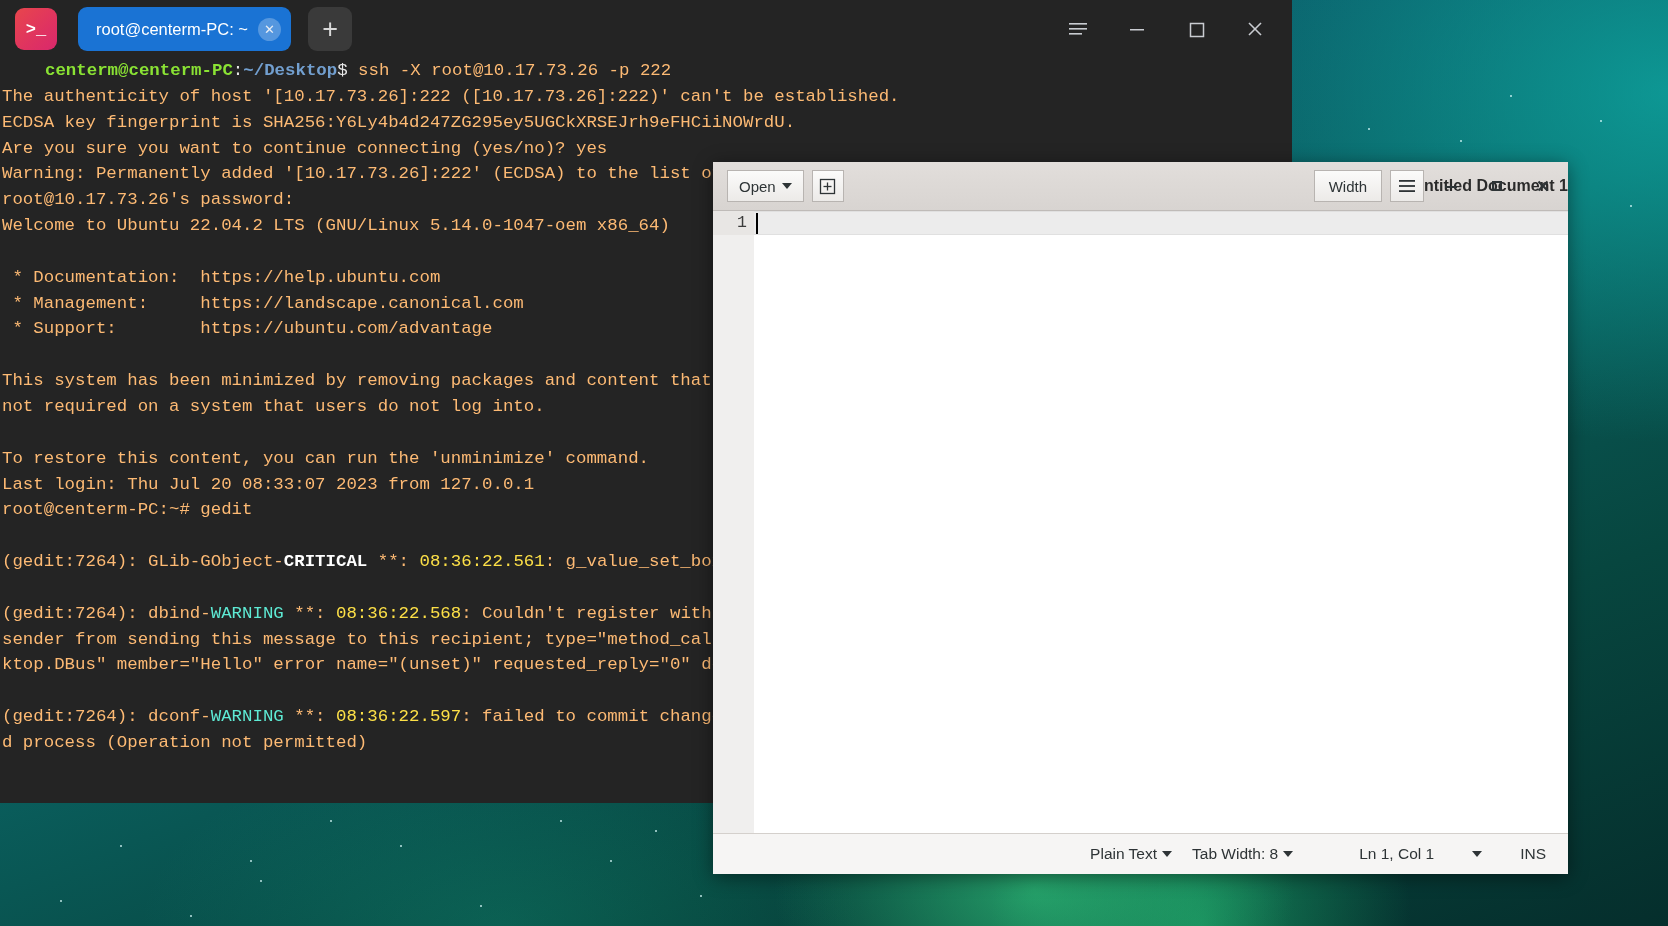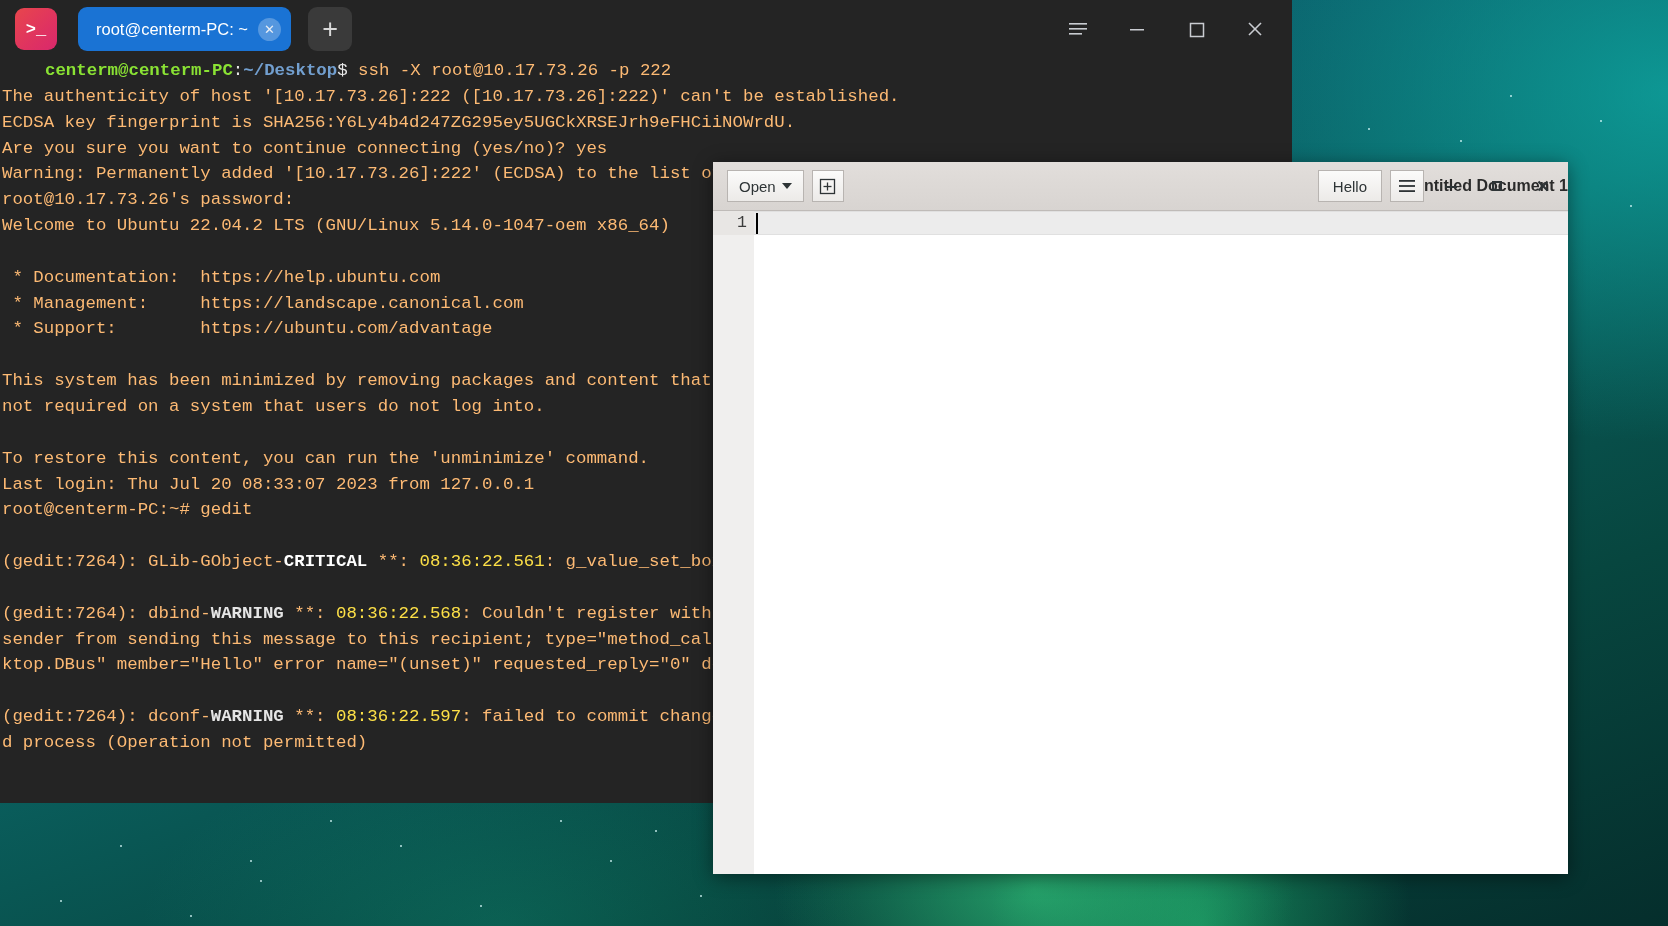--- a/index.html
+++ b/index.html
@@ -78,21 +78,21 @@
     font-family: "Liberation Mono", monospace;
     font-size: 17.4px; line-height: 25.85px;
     white-space: pre; color: #26d926;
   }
   .tl { height: 25.85px; }
   .c-user { color: #8ae234; font-weight: bold; margin-left: 43px; }
   .c-path { color: #729fcf; font-weight: bold; }
   .c-white { color: #e8e8e8; }
   .c-green { color: #fdba74; }
   .c-blue-b { color: #ffffff; font-weight: bold; }
-  .c-yellow-b { color: #e5e5e5; font-weight: bold; }
+  .c-yellow-b { color: #5eead4; font-weight: normal; }
   .c-time { color: #fde047; }
 
   
   #gedit {
     position: absolute; left: 713px; top: 162px;
     width: 855px; height: 712px;
     background: #fff;
     box-shadow: 0 3px 18px rgba(0,0,0,0.45);
     display: flex; flex-direction: column;
     overflow: hidden;
@@ -254,21 +254,21 @@
         <rect x="1.5" y="1.5" width="14" height="14" fill="none" stroke="#2e3436" stroke-width="1.3"></rect>
         <line x1="8.5" y1="4.5" x2="8.5" y2="12.5" stroke="#2e3436" stroke-width="1.3"></line>
         <line x1="4.5" y1="8.5" x2="12.5" y2="8.5" stroke="#2e3436" stroke-width="1.3"></line>
       </svg>
     </div>
 
     <div id="gedit-title">Untitled Document 1</div>
 
     <div id="gedit-right">
       <div class="ghdr-btn" id="btn-save">
-        <span>Hello</span>
+        <span>Width</span>
       </div>
       <div class="ghdr-btn" id="btn-hamburger">
         <svg width="18" height="14" viewBox="0 0 18 14">
           <rect x="1" y="1" width="16" height="1.8" fill="#2e3436"></rect>
           <rect x="1" y="6.1" width="16" height="1.8" fill="#2e3436"></rect>
           <rect x="1" y="11.2" width="16" height="1.8" fill="#2e3436"></rect>
         </svg>
       </div>
       <div class="gwin-btn">
         <svg width="18" height="12" viewBox="0 0 18 12">
@@ -292,13 +292,30 @@
   <div id="gedit-main">
     <div id="gutter">
       <span id="gutter-first">1</span>
     </div>
     <div id="editor-area">
       <div id="line-hl"></div>
       <div id="caret"></div>
     </div>
   </div>
 
+  <div id="gedit-status">
+    <div class="st-item" id="st-plaintext">
+      <span>Plain Text</span>
+      <span class="caret-dn"></span>
+    </div>
+    <div class="st-item" id="st-tabwidth">
+      <span>Tab Width: 8</span>
+      <span class="caret-dn"></span>
+    </div>
+    <div class="st-item" id="st-lncol">
+      <span>Ln 1, Col 1</span>
+    </div>
+    <span class="caret-dn" id="st-arrow"></span>
+    <div class="st-item">
+      <span>INS</span>
+    </div>
+  </div>
 </div>
 
 </body></html>

